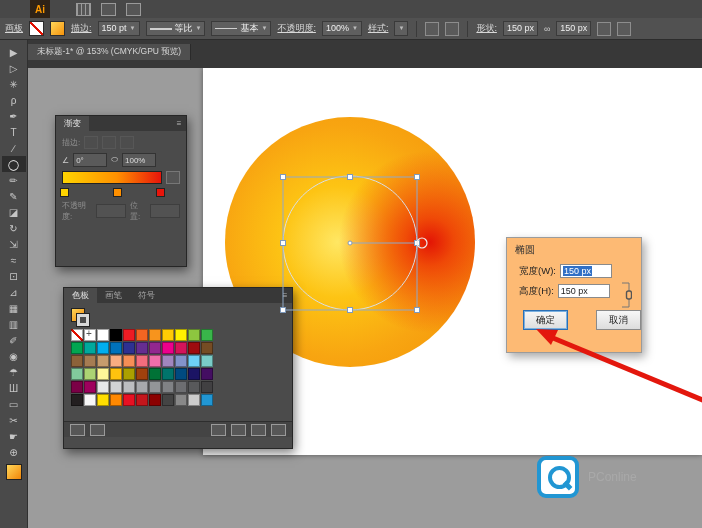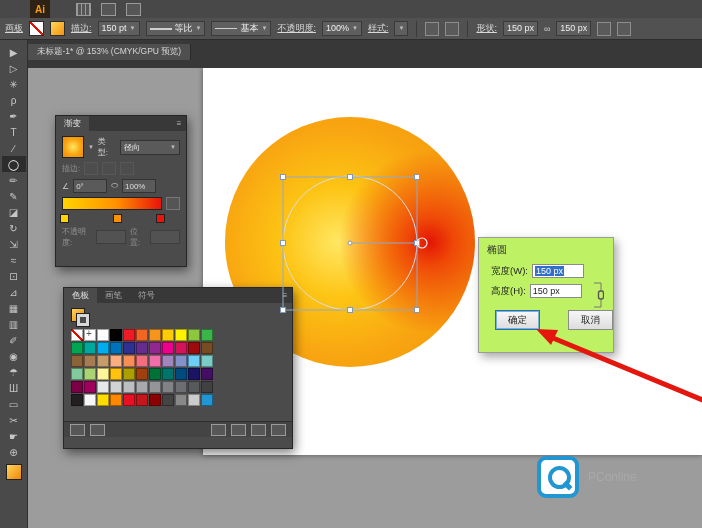--- a/index.html
+++ b/index.html
@@ -86,21 +86,21 @@
                 box-sizing:border-box;background:#4b4b4b;outline:1px solid #222;}
   .sw-grid{display:grid;grid-template-columns:repeat(11,12px);grid-auto-rows:12px;gap:1px;width:143px;}
   .sw{width:12px;height:12px;box-shadow:inset 0 0 0 1px rgba(0,0,0,.35);}
   .sw-none{background:linear-gradient(to top right,#fff 44%,#e01000 44%,#e01000 56%,#fff 56%);}
   .sw-reg{background:#fff;position:relative;}
   .sw-reg::after{content:"+";position:absolute;left:2px;top:-1px;color:#555;font-size:10px;}
   .sw-footer{position:absolute;left:0;bottom:0;width:100%;height:16px;background:#444;
              border-top:1px solid #2e2e2e;display:flex;align-items:center;gap:5px;padding:0 6px;box-sizing:border-box;}
   .sw-fico{width:13px;height:10px;border:1px solid #9a9a9a;background:#575757;}
   
-  .dialog{position:absolute;left:478px;top:237px;width:134px;height:114px;background:#bef264;
+  .dialog{position:absolute;left:506px;top:237px;width:134px;height:114px;background:#fdba74;
           border:1px solid #9b9b9b;box-shadow:3px 4px 9px rgba(0,0,0,.35);z-index:20;
           font-size:9.5px;color:#222;}
   .dlg-title{padding:5px 8px 4px;font-size:10px;color:#333;}
   .dlg-row{display:flex;align-items:center;gap:4px;padding:3px 0 3px 12px;}
   .dlg-field{width:52px;height:14px;border:1px solid #8a8a8a;background:#fff;font-size:9px;
              display:flex;align-items:center;padding:0 2px;box-sizing:border-box;}
   .dlg-field .sel{background:#3170c6;color:#fff;padding:0 1px;}
   .dlg-chain{position:absolute;right:9px;top:44px;}
   .dlg-btns{display:flex;gap:28px;padding:9px 0 0 16px;}
   .btn{width:50px;height:18px;background:linear-gradient(#f7f7f7,#dddddd);border:1px solid #8a8a8a;
@@ -287,29 +287,20 @@
     <circle cx="422" cy="243" r="5" fill="none" stroke="#ececec" stroke-width="1.2"></circle>
   </svg>
 
   <div class="panel grad-panel">
     <div class="p-head">
       <span class="p-tab">渐变</span>
       <span class="p-spacer"></span>
       <span class="p-menu">≡</span>
     </div>
     <div class="g-body">
-      <div class="g-row">
-        <span class="g-thumb"></span>
-        <span class="cb-caret">▼</span>
-        <span>类型:</span>
-        <span class="g-select">
-            <span>径向</span>
-            <span class="cb-caret">▼</span>
-          </span>
-      </div>
       <div class="g-row dim">
         <span>描边:</span>
         <span class="g-ico"></span>
         <span class="g-ico"></span>
         <span class="g-ico"></span>
       </div>
       <div class="g-row">
         <span>∠</span>
         <span class="g-field">0°</span>
         <span>⬭</span>

